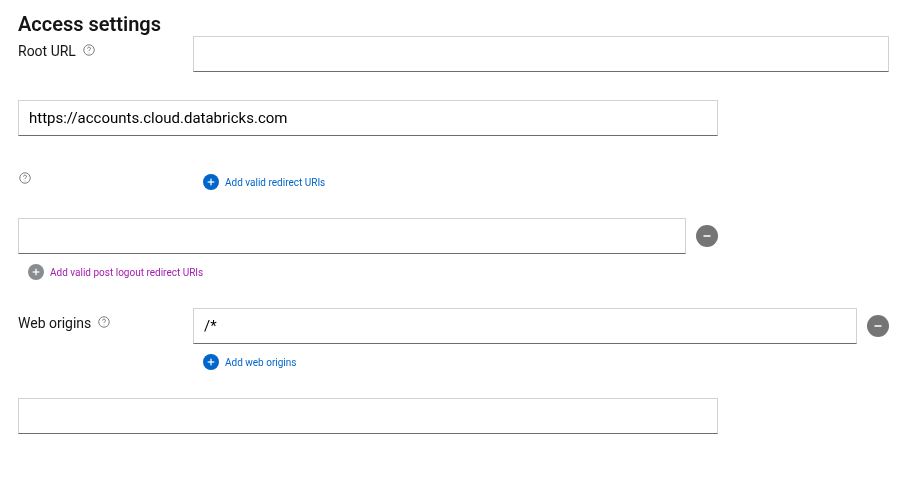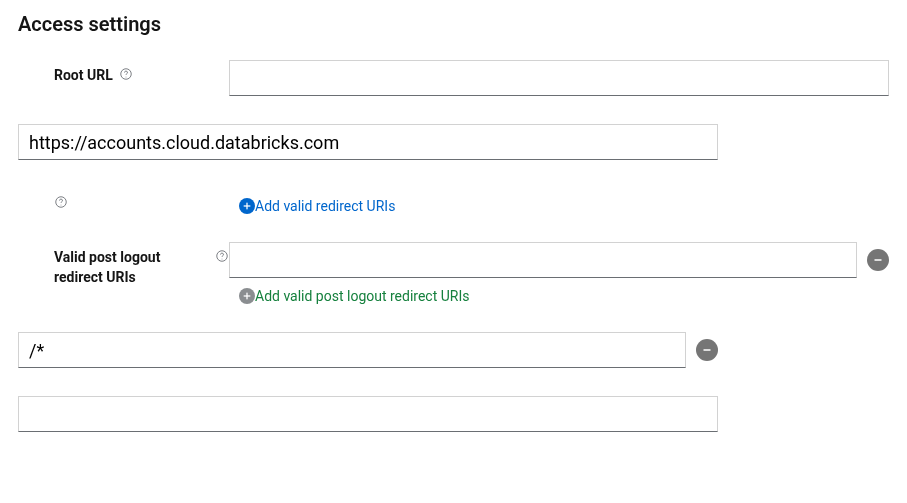--- a/index.html
+++ b/index.html
@@ -7,38 +7,36 @@
       font-family: -apple-system, BlinkMacSystemFont, "Segoe UI", Roboto, Helvetica, Arial, sans-serif;
       font-size: 14px;
       color: #151515;
       background: #fff;
       padding: 12px 18px;
       width: 907px;
     }
     h2.section-title {
       font-size: 20px;
       font-weight: 600;
-      margin-bottom: 24px;
     }
     .form-row {
       display: flex;
       align-items: flex-start;
       margin-bottom: 28px;
     }
     .form-label {
       width: 175px;
       flex-shrink: 0;
       padding-top: 6px;
-      font-weight: 700;
+      font-weight: 400;
       font-size: 14px;
       display: flex;
       align-items: flex-start;
       gap: 6px;
       line-height: 1.4;
-      margin-left: 36px;
     }
     .form-label .label-text {
       display: inline;
     }
     .help-icon {
       display: inline-flex;
       align-items: center;
       justify-content: center;
       vertical-align: middle;
       flex-shrink: 0;
@@ -57,21 +55,21 @@
     }
     .input-row {
       display: flex;
       align-items: center;
       gap: 10px;
     }
     .text-input {
       flex: 1;
       height: 36px;
       padding: 6px 10px;
-      font-size: 18px;
+      font-size: 15px;
       border: 1px solid #d2d2d2;
       border-bottom: 1.5px solid #6a6e73;
       background: #fff;
       outline: none;
       font-family: inherit;
     }
     .remove-btn {
       width: 22px;
       height: 22px;
       border-radius: 50%;
@@ -87,28 +85,29 @@
       flex-shrink: 0;
     }
     .remove-btn svg {
       width: 12px;
       height: 12px;
       fill: #fff;
     }
     .add-link {
       display: inline-flex;
       align-items: center;
+      gap: 6px;
       margin-top: 10px;
       margin-left: 10px;
-      font-size: 14px;
+      font-size: 10px;
       cursor: pointer;
       color: #0066cc;
     }
     .add-link.disabled {
-      color: #15803d;
+      color: #a21caf;
       cursor: default;
     }
     .add-link .plus-icon {
       width: 16px;
       height: 16px;
       border-radius: 50%;
       display: inline-flex;
       align-items: center;
       justify-content: center;
       flex-shrink: 0;
@@ -166,62 +165,69 @@
             <rect x="10.5" y="4" width="3" height="16"></rect>
             <rect x="4" y="10.5" width="16" height="3"></rect>
           </svg>
       </span>
       <span>Add valid redirect URIs</span>
     </div>
   </div>
 </div>
 
 <div class="form-row">
+  <div class="form-control-col">
+    <div class="input-row">
+      <input type="text" class="text-input" value="" style="">
+      <button class="remove-btn" aria-label="remove">
+        <svg viewBox="0 0 24 24">
+            <rect x="5" y="10.5" width="14" height="3"></rect>
+          </svg>
+      </button>
+    </div>
+    <div class="add-link disabled">
+      <span class="plus-icon">
+        <svg viewBox="0 0 24 24">
+            <rect x="10.5" y="4" width="3" height="16"></rect>
+            <rect x="4" y="10.5" width="16" height="3"></rect>
+          </svg>
+      </span>
+      <span>Add valid post logout redirect URIs</span>
+    </div>
+  </div>
+</div>
+
+<div class="form-row">
   <div class="form-label">
-    <span>
-      <span class="label-multiline">Valid post logout redirect URIs</span>
-    </span>
+    <span class="label-text">Web origins</span>
     <span class="help-icon">
       <svg viewBox="0 0 24 24">
           <circle cx="12" cy="12" r="9"></circle>
           <path d="M9.5 9.5a2.5 2.5 0 1 1 3.5 2.3c-.8.4-1 .9-1 1.7"></path>
           <circle cx="12" cy="17" r="0.8" fill="#6a6e73" stroke="none"></circle>
         </svg>
     </span>
   </div>
   <div class="form-control-col">
     <div class="input-row">
-      <input type="text" class="text-input" value="" style="">
+      <input type="text" class="text-input" value="/*" style="">
       <button class="remove-btn" aria-label="remove">
         <svg viewBox="0 0 24 24">
             <rect x="5" y="10.5" width="14" height="3"></rect>
           </svg>
       </button>
     </div>
-    <div class="add-link disabled">
+    <div class="add-link">
       <span class="plus-icon">
         <svg viewBox="0 0 24 24">
             <rect x="10.5" y="4" width="3" height="16"></rect>
             <rect x="4" y="10.5" width="16" height="3"></rect>
           </svg>
       </span>
-      <span>Add valid post logout redirect URIs</span>
-    </div>
-  </div>
-</div>
-
-<div class="form-row">
-  <div class="form-control-col">
-    <div class="input-row">
-      <input type="text" class="text-input" value="/*" style="">
-      <button class="remove-btn" aria-label="remove">
-        <svg viewBox="0 0 24 24">
-            <rect x="5" y="10.5" width="14" height="3"></rect>
-          </svg>
-      </button>
+      <span>Add web origins</span>
     </div>
   </div>
 </div>
 
 <div class="form-row" style="margin-bottom:0">
   <div class="form-control-col">
     <div class="input-row">
       <input type="text" class="text-input" value="" style="">
     </div>
   </div>

